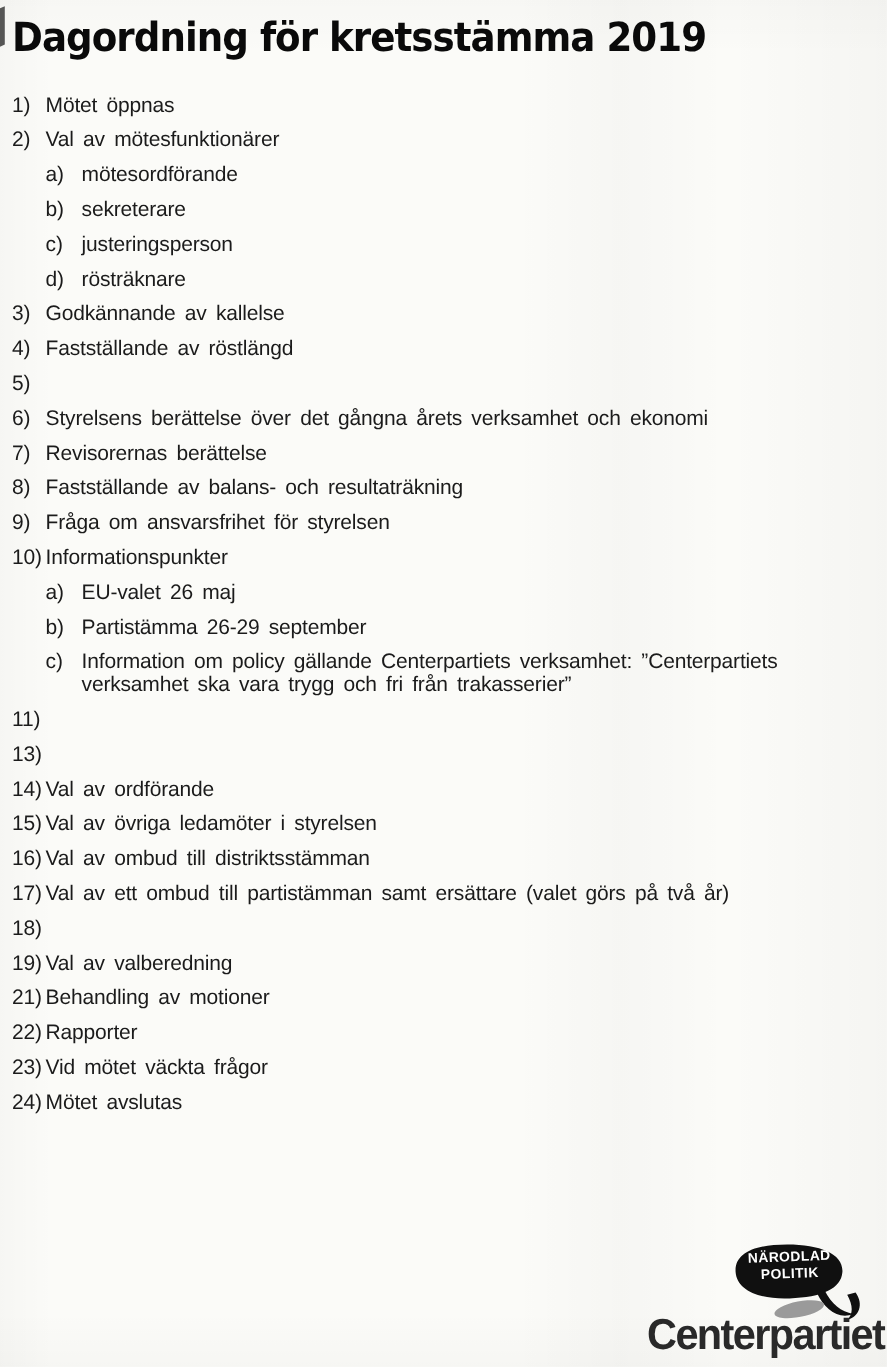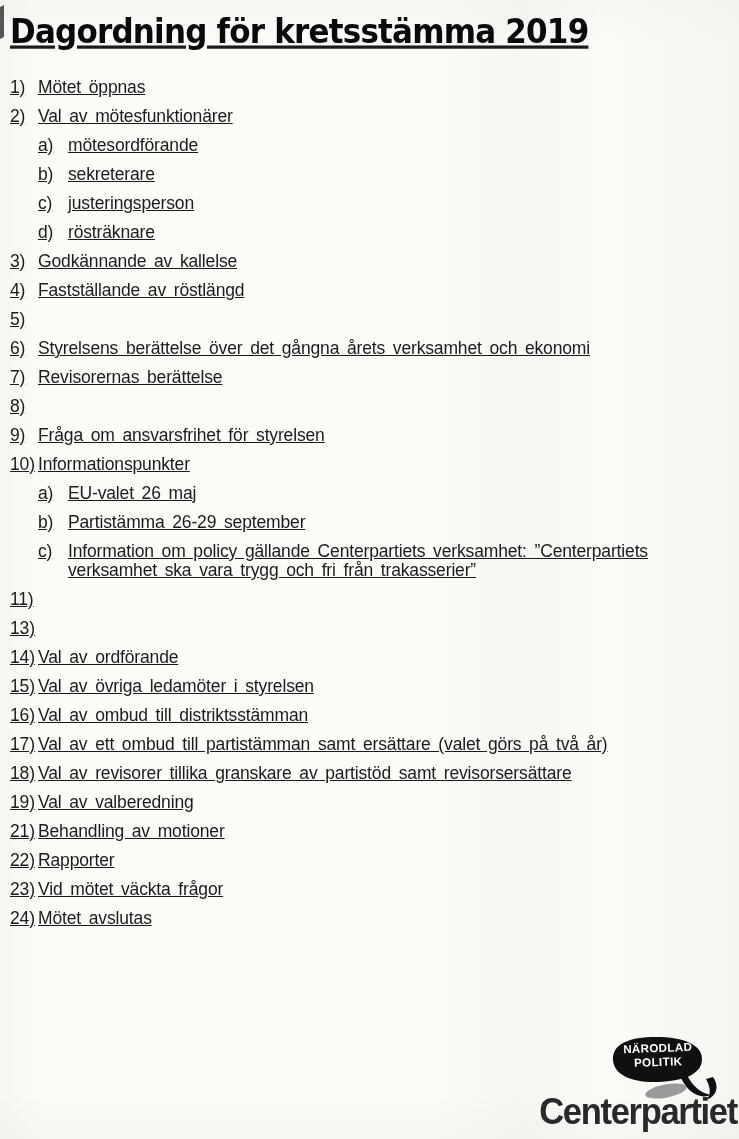--- a/index.html
+++ b/index.html
@@ -10,21 +10,20 @@
     overflow: hidden;
     background-color: #fbfbf8;
     background-image:
       linear-gradient(90deg, rgba(0,0,0,0.02) 0%, rgba(0,0,0,0) 6%, rgba(0,0,0,0) 58%, rgba(0,0,0,0.018) 70%, rgba(0,0,0,0) 82%, rgba(0,0,0,0.025) 100%),
       linear-gradient(180deg, rgba(0,0,0,0.015) 0%, rgba(0,0,0,0) 4%, rgba(0,0,0,0) 96%, rgba(0,0,0,0.02) 100%);
     font-family: "Liberation Sans", sans-serif;
     color: #1b1b1b;
   }
   .doc {
     padding: 8px 10px 0 10px;
-    text-decoration: underline;
   }
   .title {
     font-family: "DejaVu Sans", "Liberation Sans", sans-serif;
     font-weight: bold;
     font-size: 31px;
     letter-spacing: -0.8px;
     color: #0a0a0a;
     margin: 4px 0 0 0;
     transform-origin: left top;
     transform: scaleY(1.08);
@@ -143,20 +142,21 @@
     <div class="row">
         <span class="num">6)</span>
         <span class="txt">Styrelsens berättelse över det gångna årets verksamhet och ekonomi</span>
       </div>
     <div class="row">
         <span class="num">7)</span>
         <span class="txt">Revisorernas berättelse</span>
       </div>
     <div class="row">
         <span class="num">8)</span>
+        <span class="txt">Fastställande av balans- och resultaträkning</span>
       </div>
     <div class="row">
         <span class="num">9)</span>
         <span class="txt">Fråga om ansvarsfrihet för styrelsen</span>
       </div>
     <div class="row">
         <span class="num">10)</span>
         <span class="txt">Informationspunkter</span>
       </div>
     <div class="row sub">
@@ -188,21 +188,20 @@
     <div class="row">
         <span class="num">16)</span>
         <span class="txt">Val av ombud till distriktsstämman</span>
       </div>
     <div class="row">
         <span class="num">17)</span>
         <span class="txt">Val av ett ombud till partistämman samt ersättare (valet görs på två år)</span>
       </div>
     <div class="row">
         <span class="num">18)</span>
-        <span class="txt">Val av revisorer tillika granskare av partistöd samt revisorsersättare</span>
       </div>
     <div class="row">
         <span class="num">19)</span>
         <span class="txt">Val av valberedning</span>
       </div>
     <div class="row">
         <span class="num">21)</span>
         <span class="txt">Behandling av motioner</span>
       </div>
     <div class="row">

